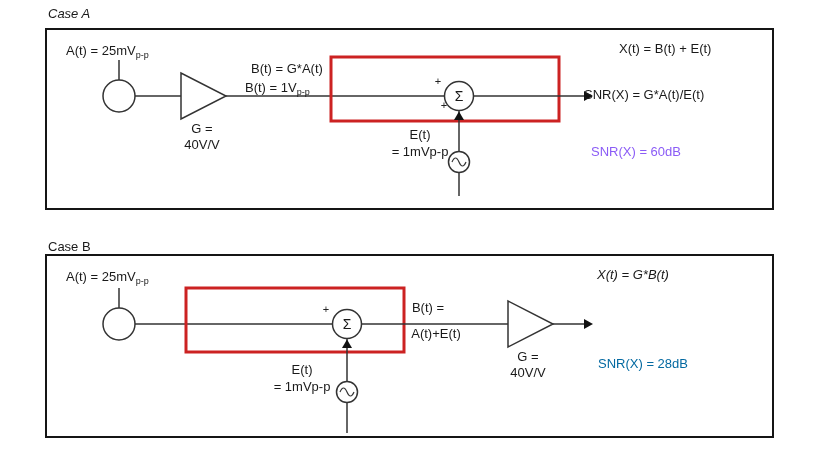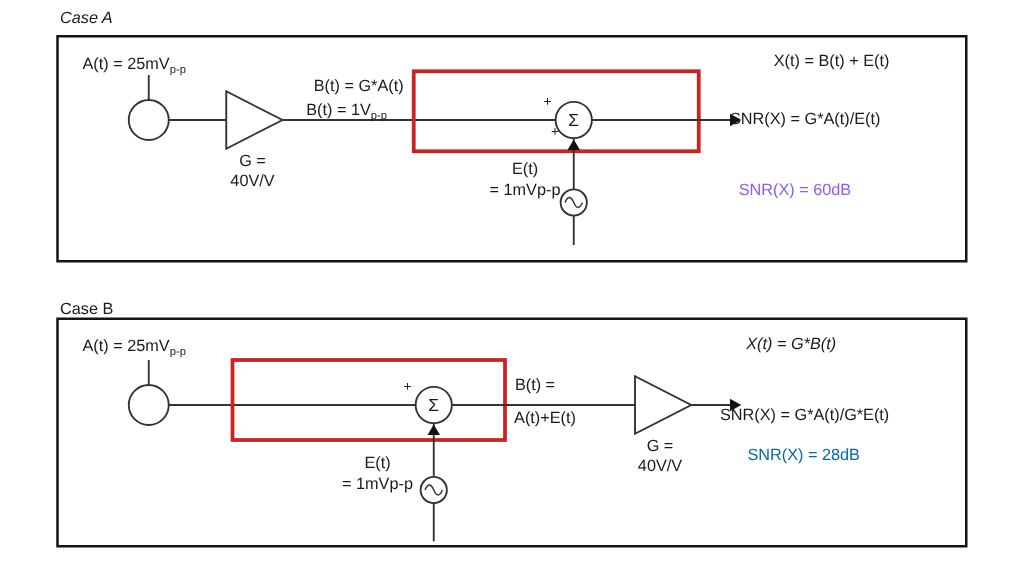--- a/index.html
+++ b/index.html
@@ -104,16 +104,15 @@
   <div class="txt ctrx" style="left:428px; top:300px;">B(t) =</div>
   <div class="txt ctrx" style="left:436px; top:326px;">A(t)+E(t)</div>
 
   <div class="txt ctrx" style="left:528px; top:349px;">G =</div>
   <div class="txt ctrx" style="left:528px; top:365px;">40V/V</div>
 
   <div class="txt ctrx" style="left:302px; top:362px;">E(t)</div>
   <div class="txt ctrx" style="left:302px; top:379px;">= 1mVp-p</div>
 
   <div class="txt" style="left:597px; top:267px;font-style:italic;">X(t) = G*B(t)</div>
-  <div class="txt" style="left:576px; top:324px;">SNR(X) = G*A(t)/G*E(t)</div>
   <div class="txt bold-result" style="left: 598px; top: 356px; color: #0369a1;">SNR(X) = 28dB</div>
 
 </div>
 
 </body></html>

